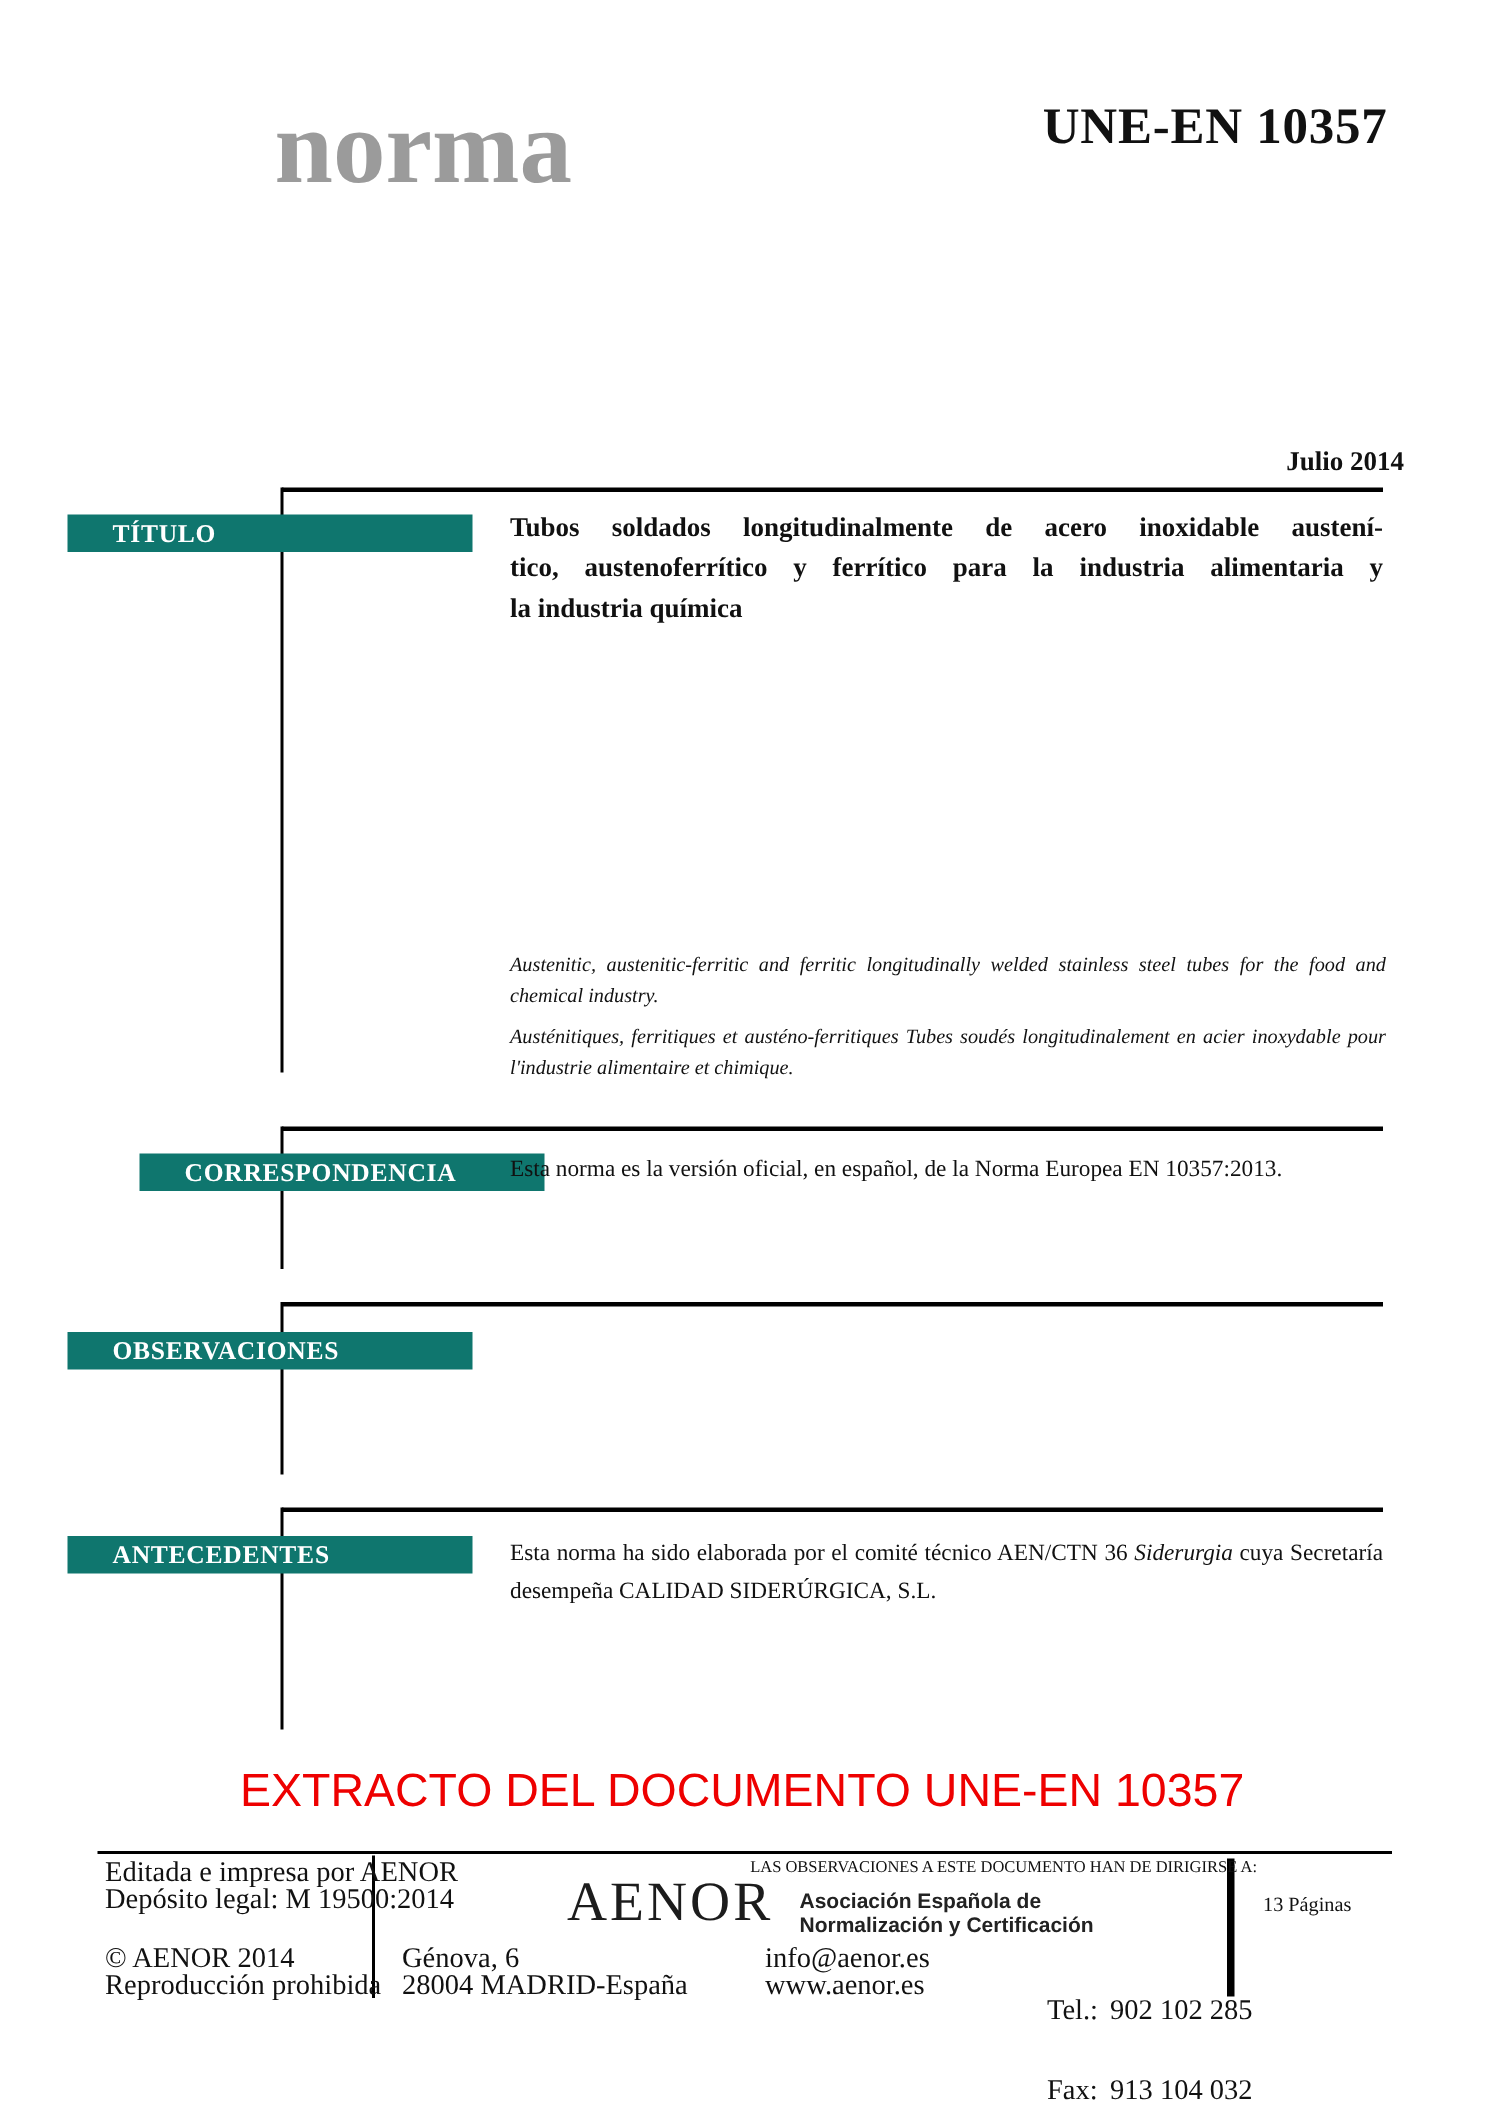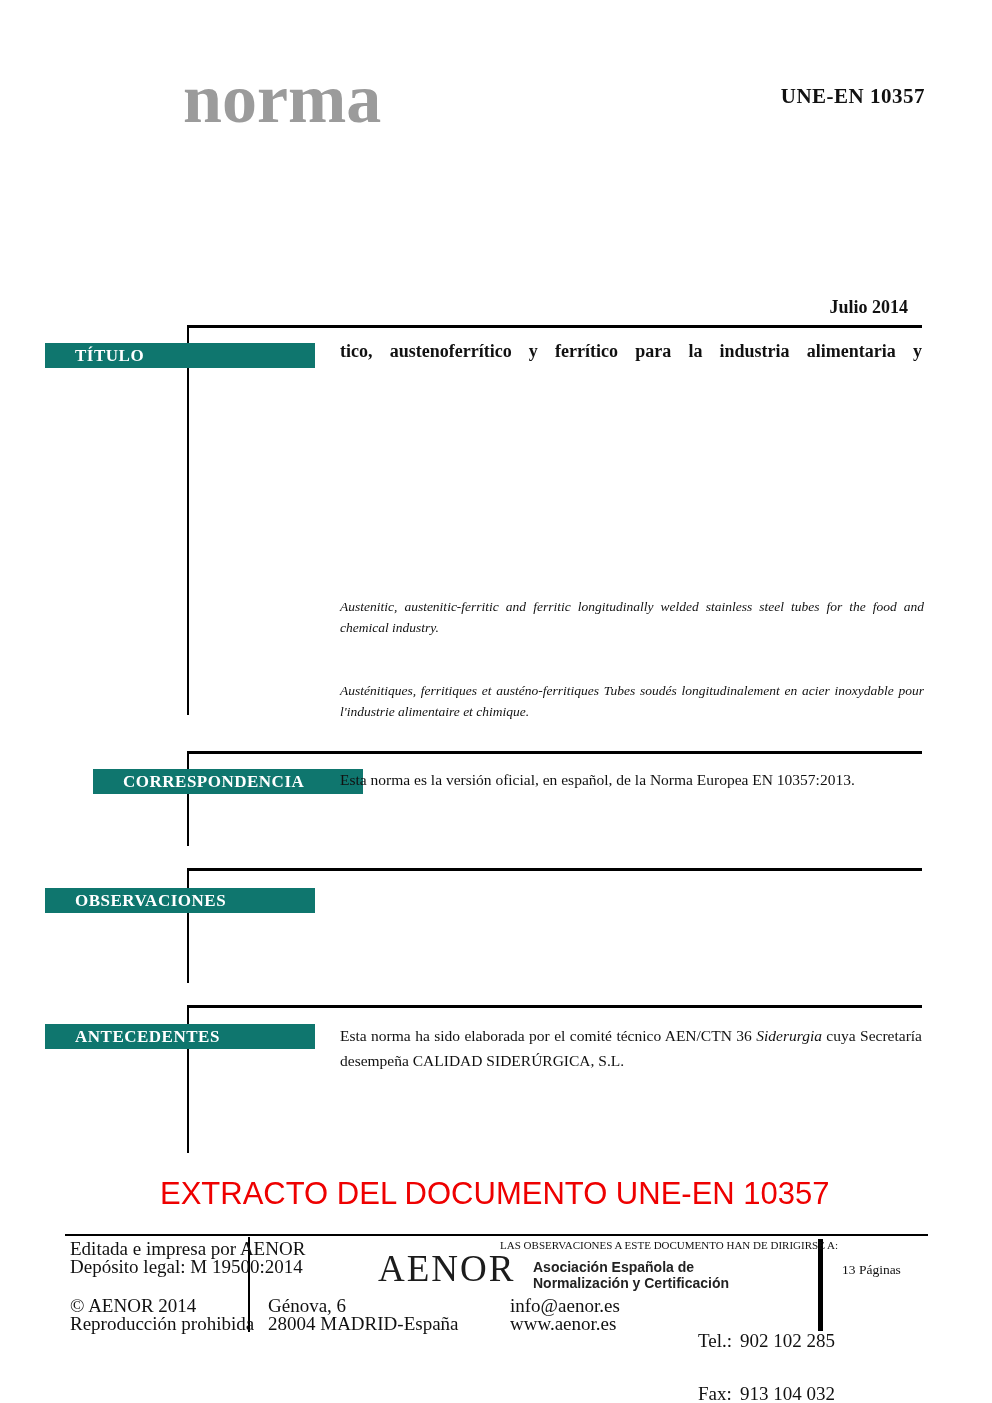--- a/index.html
+++ b/index.html
@@ -1,22 +1,22 @@
 <!DOCTYPE html>
 <html><head>
 <meta charset="utf-8">
 <style>
   html,body{margin:0;padding:0;background:#fff;}
   body{width:992px;height:1403px;position:relative;font-family:"Liberation Serif",serif;color:#111;overflow:hidden;}
   .abs{position:absolute;}
 
   
   .brand{left:183px;top:66px;font-size:70px;line-height:66px;font-weight:bold;color:#9b9b9b;letter-spacing:0px;}
-  .std-code{top:84px;right:67px;font-size:21px;font-weight:bold;letter-spacing:0.5px;}
-  .issue-date{top:297px;right:84px;font-size:18px;font-weight:bold;}
+  .std-code{top:66px;right:67px;font-size:34px;font-weight:bold;letter-spacing:0.5px;}
+  .issue-date{top:297px;right:56px;font-size:18px;font-weight:bold;}
 
   
   .hline{height:3px;background:#000;left:188px;width:734px;}
   .vline{width:2px;background:#000;left:187px;}
 
   
   .label-box{left:45px;width:270px;height:25px;background:#0f766e;color:#fff;
              font-weight:bold;font-size:17px;line-height:25px;padding-left:30px;
              box-sizing:border-box;letter-spacing:0.5px;}
 
@@ -58,24 +58,26 @@
 
 <div class="abs issue-date">Julio 2014</div>
 
 <div class="abs hline" style="top:325px;"></div>
 <div class="abs vline" style="top:325px;height:390px;"></div>
 <div class="abs label-box" style="top:343px;">
   <span>TÍTULO</span>
 </div>
 
 <div class="abs title-body">
+  <div class="jline">Tubos soldados longitudinalmente de acero inoxidable austení-</div>
   <div class="jline">tico, austenoferrítico y ferrítico para la industria alimentaria y</div>
+  <div>la industria química</div>
 </div>
 
-<div class="abs trans" style="top:596px;">Austenitic, austenitic-ferritic and ferritic longitudinally welded stainless steel tubes for the food and chemical industry.</div>
+<div class="abs trans" style="top:632px;">Austenitic, austenitic-ferritic and ferritic longitudinally welded stainless steel tubes for the food and chemical industry.</div>
 <div class="abs trans" style="top:680px;">Austénitiques, ferritiques et austéno-ferritiques Tubes soudés longitudinalement en acier inoxydable pour l'industrie alimentaire et chimique.</div>
 
 <div class="abs hline" style="top:751px;"></div>
 <div class="abs vline" style="top:751px;height:95px;"></div>
 <div class="abs label-box" style="top:769px;margin-left:48px;">
   <span>CORRESPONDENCIA</span>
 </div>
 <div class="abs body-text" style="top:767px;">Esta norma es la versión oficial, en español, de la Norma Europea EN 10357:2013.</div>
 
 <div class="abs hline" style="top:868px;"></div>

